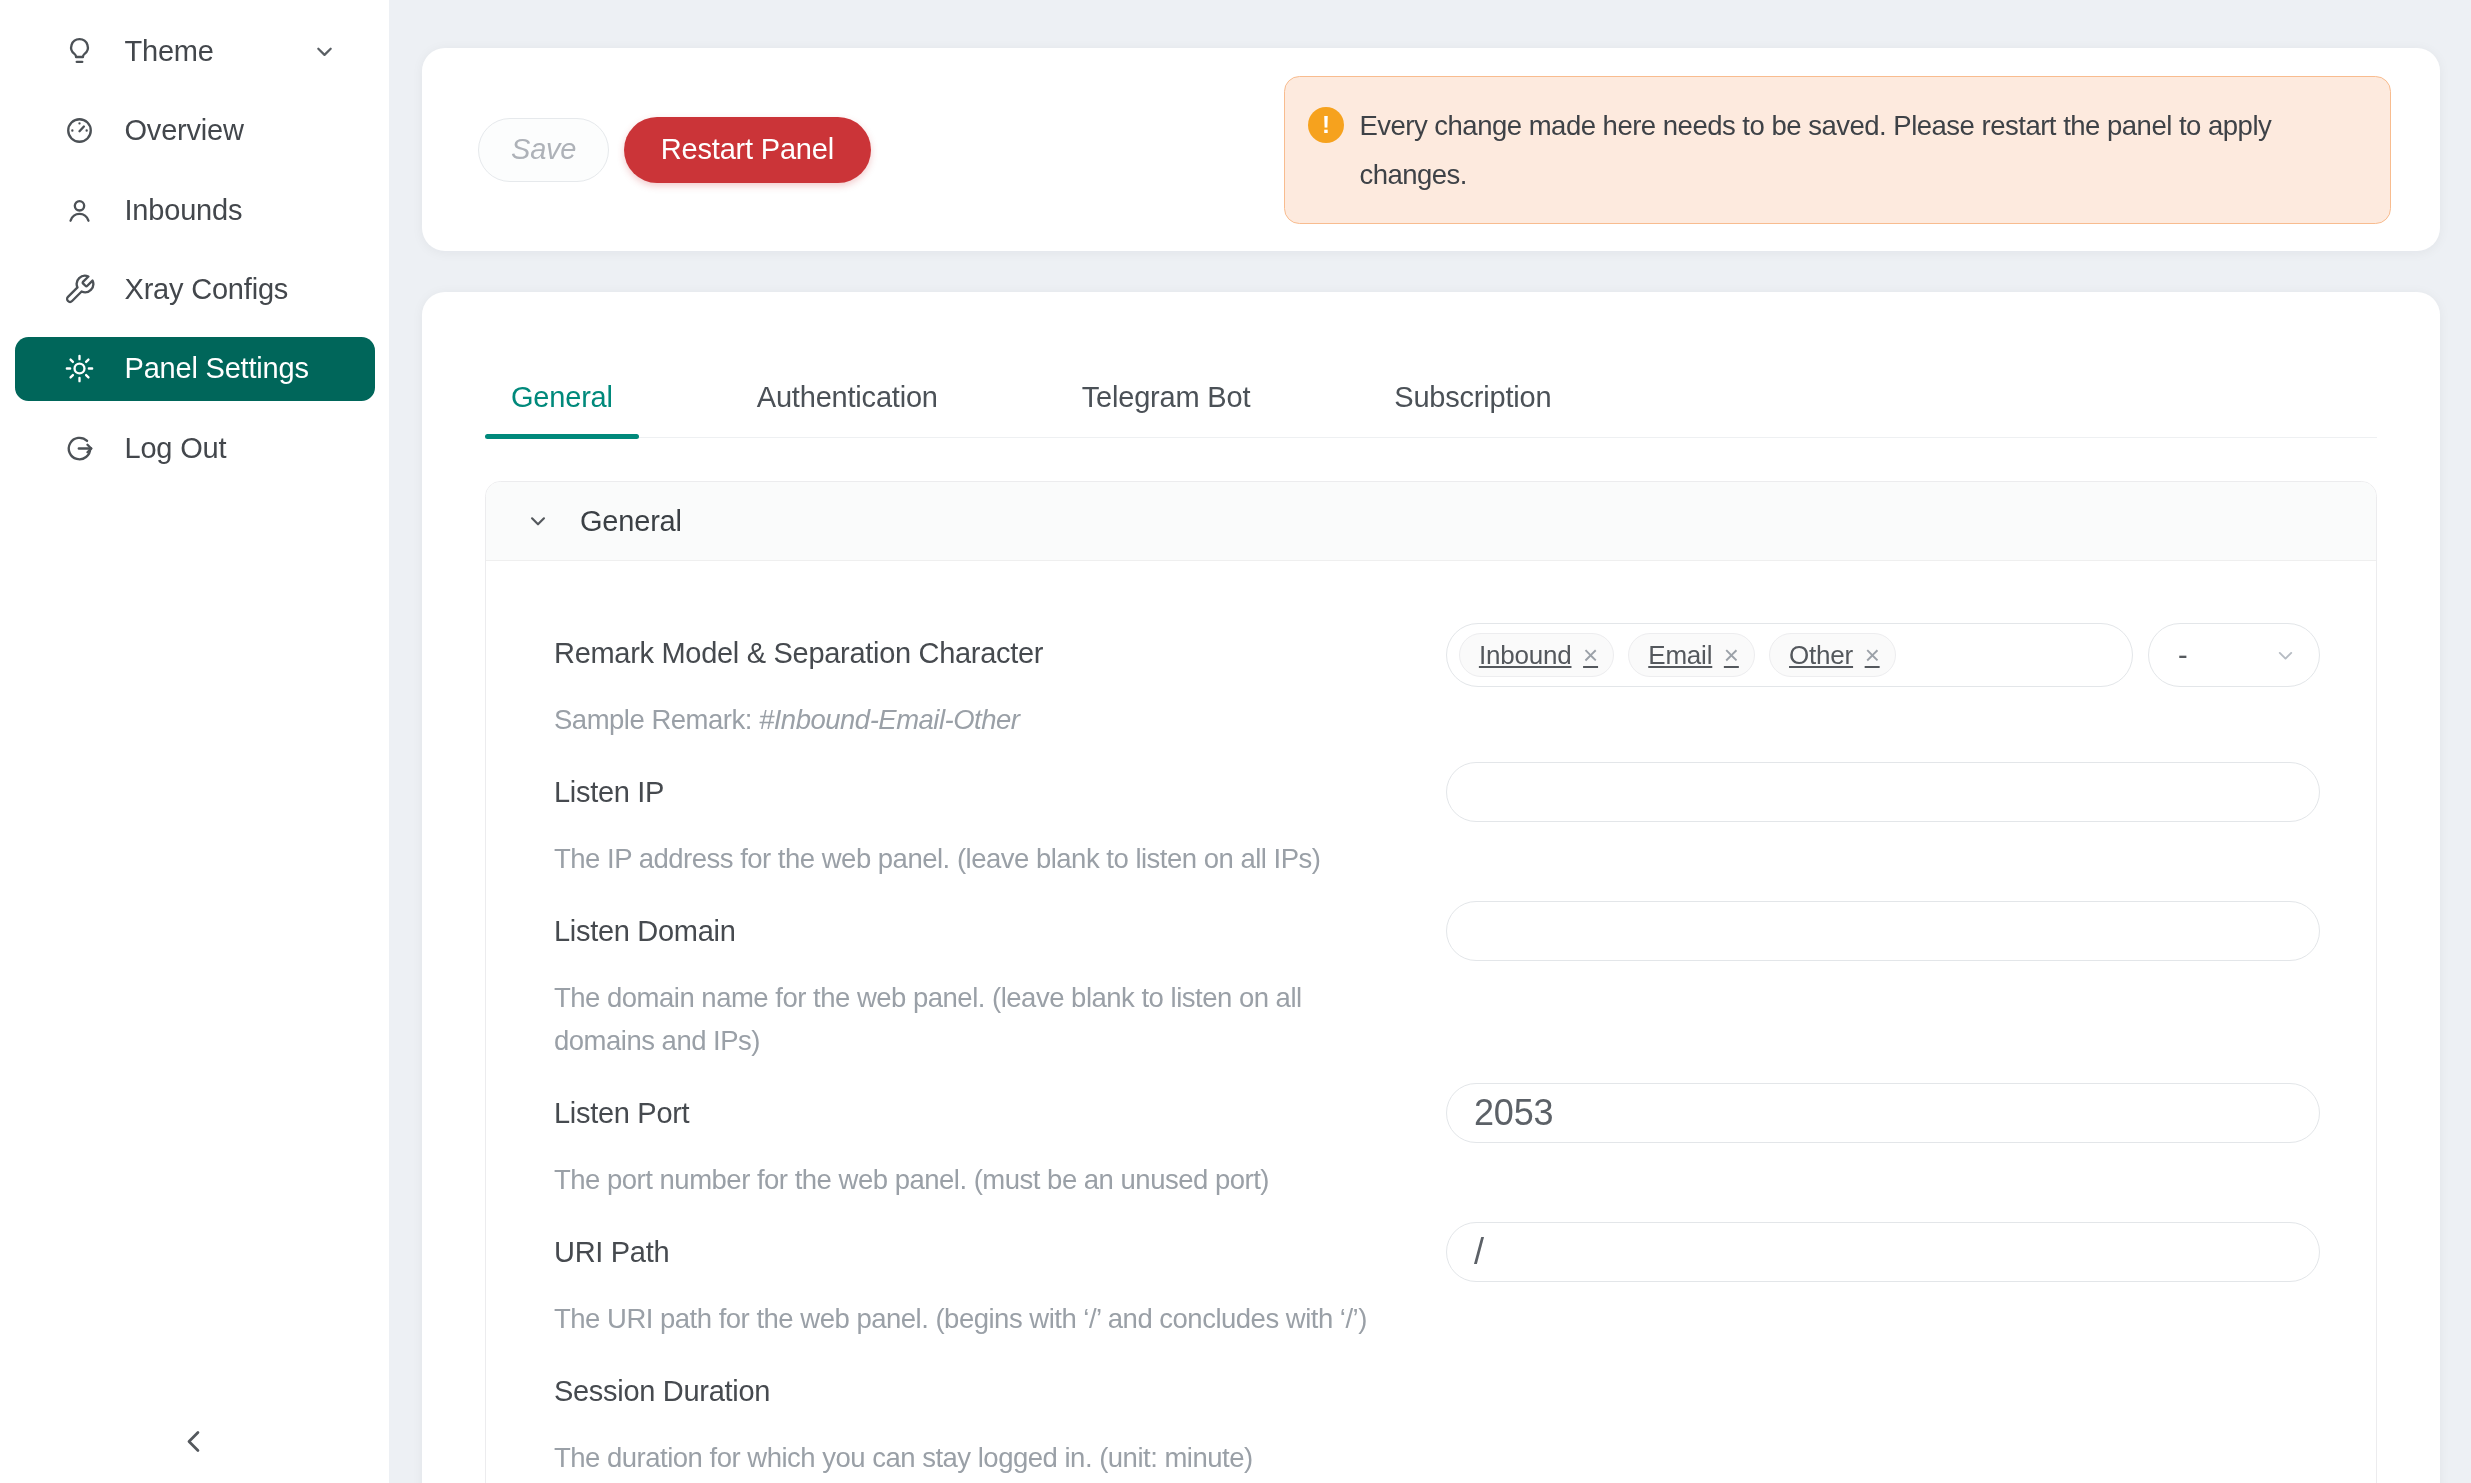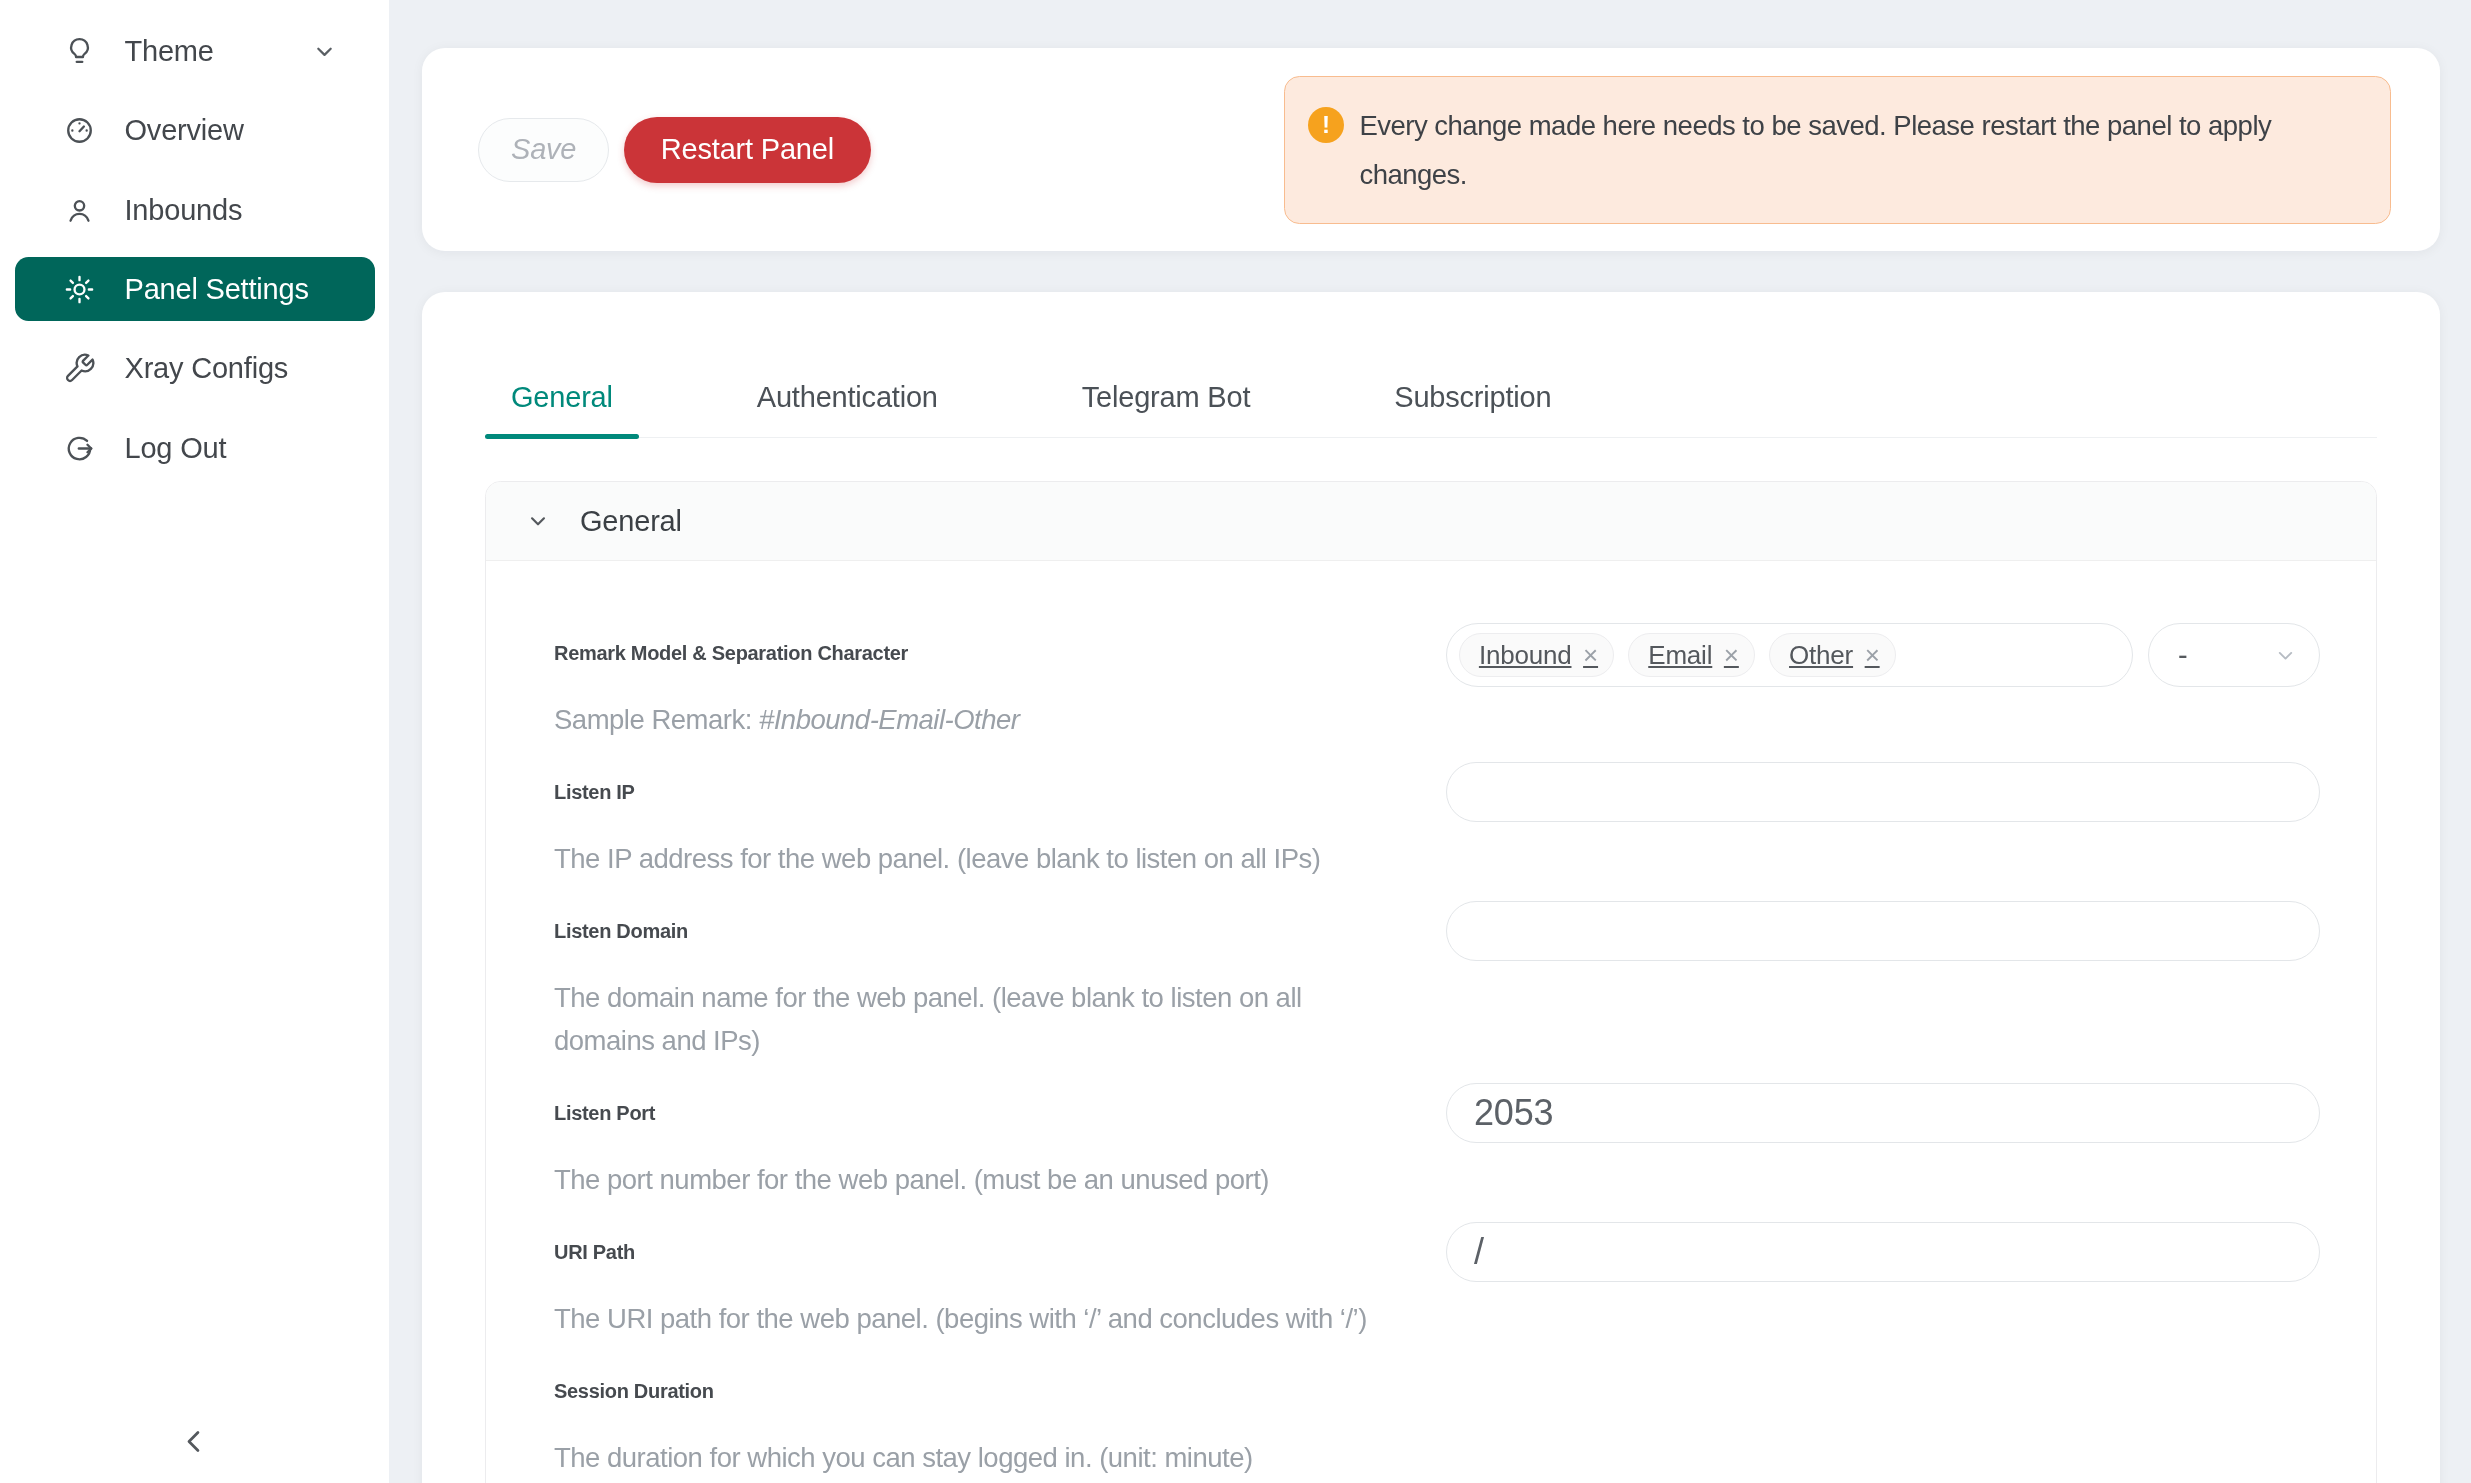--- a/index.html
+++ b/index.html
@@ -79,21 +79,21 @@
     display:flex; align-items:center; gap:29px; padding:0 39px;
     font-size:29px; color:#3b4045; cursor:pointer;
   }
   .section-head .sec-chevron { color:#54585d; }
   .section-head .sec-chevron svg { width:26px; height:26px; stroke-width:2; }
   .section-body { padding:62px 56px 39px 68px; background:#fff; }
 
   
   .form-row { display:flex; align-items:flex-start; margin-bottom:21px; }
   .row-left { width:892px; flex:none; }
-  .row-label { font-size:20px; font-weight:bold; color:#464a4f; line-height:60px; letter-spacing:-0.3px; }
+  .row-label { font-size:29px; font-weight:normal; color:#464a4f; line-height:60px; letter-spacing:-0.3px; }
   .row-desc { font-size:27.5px; letter-spacing:-0.5px; color:#9aa0a7; line-height:43px; margin-top:15px; max-width:966px; }
   .form-row:nth-of-type(3) .row-desc { max-width:850px; }
   .row-desc .italic { font-style:italic; }
   .row-right { flex:1; display:flex; gap:15.4px; min-width:0; }
 
   .text-input {
     width:100%; height:60px; border:1.9px solid #e3e6e9; border-radius:30px;
     padding:0 27px; font-size:36px; color:#5c6167; background:#fff; outline:none;
     font-family:inherit; letter-spacing:-0.2px;
   }
@@ -148,37 +148,37 @@
       <div class="side-item">
     <span class="side-icon">
           <svg viewBox="0 0 24 24">
             <circle cx="12" cy="8.6" r="3.4"></circle>
             <path d="M5.5 19.4c1.2-3.4 3.9-4.9 6.5-4.9s5.3 1.5 6.5 4.9"></path>
           </svg>
         </span>
     <span class="side-label">Inbounds</span>
 
   </div>
+      <div class="side-item">
+    <span class="side-icon">
+          <svg viewBox="0 0 24 24">
+            <path d="M14.7 6.3a1 1 0 0 0 0 1.4l1.6 1.6a1 1 0 0 0 1.4 0l3.77-3.77a6 6 0 0 1-7.94 7.94l-6.91 6.91a2.12 2.12 0 0 1-3-3l6.91-6.91a6 6 0 0 1 7.94-7.94l-3.76 3.76z"></path>
+          </svg>
+        </span>
+    <span class="side-label">Xray Configs</span>
+
+  </div>
       <div class="side-item active">
     <span class="side-icon">
           <svg viewBox="0 0 24 24">
             <circle cx="12" cy="12" r="3.6"></circle>
             <path d="M12 2.8v2.4M12 18.8v2.4M2.8 12h2.4M18.8 12h2.4M5.5 5.5l1.7 1.7M16.8 16.8l1.7 1.7M18.5 5.5l-1.7 1.7M7.2 16.8l-1.7 1.7"></path>
           </svg>
         </span>
     <span class="side-label">Panel Settings</span>
-
-  </div>
-      <div class="side-item">
-    <span class="side-icon">
-          <svg viewBox="0 0 24 24">
-            <path d="M14.7 6.3a1 1 0 0 0 0 1.4l1.6 1.6a1 1 0 0 0 1.4 0l3.77-3.77a6 6 0 0 1-7.94 7.94l-6.91 6.91a2.12 2.12 0 0 1-3-3l6.91-6.91a6 6 0 0 1 7.94-7.94l-3.76 3.76z"></path>
-          </svg>
-        </span>
-    <span class="side-label">Xray Configs</span>
 
   </div>
       <div class="side-item">
     <span class="side-icon">
           <svg viewBox="0 0 24 24">
             <path d="M19.8 12a7.8 7.8 0 1 1-2.3-5.5"></path>
             <path d="M11.5 12h9"></path>
             <path d="M17.8 9.3l2.7 2.7-2.7 2.7"></path>
           </svg>
         </span>

